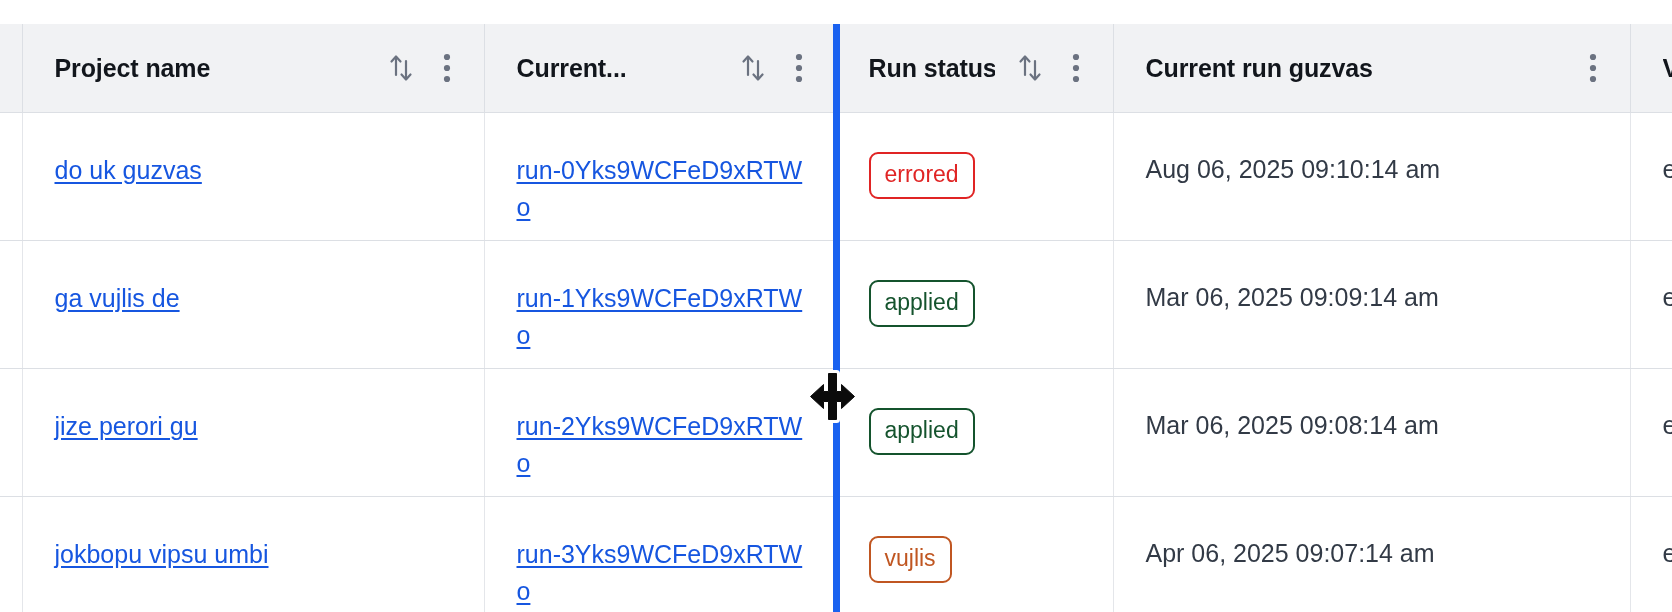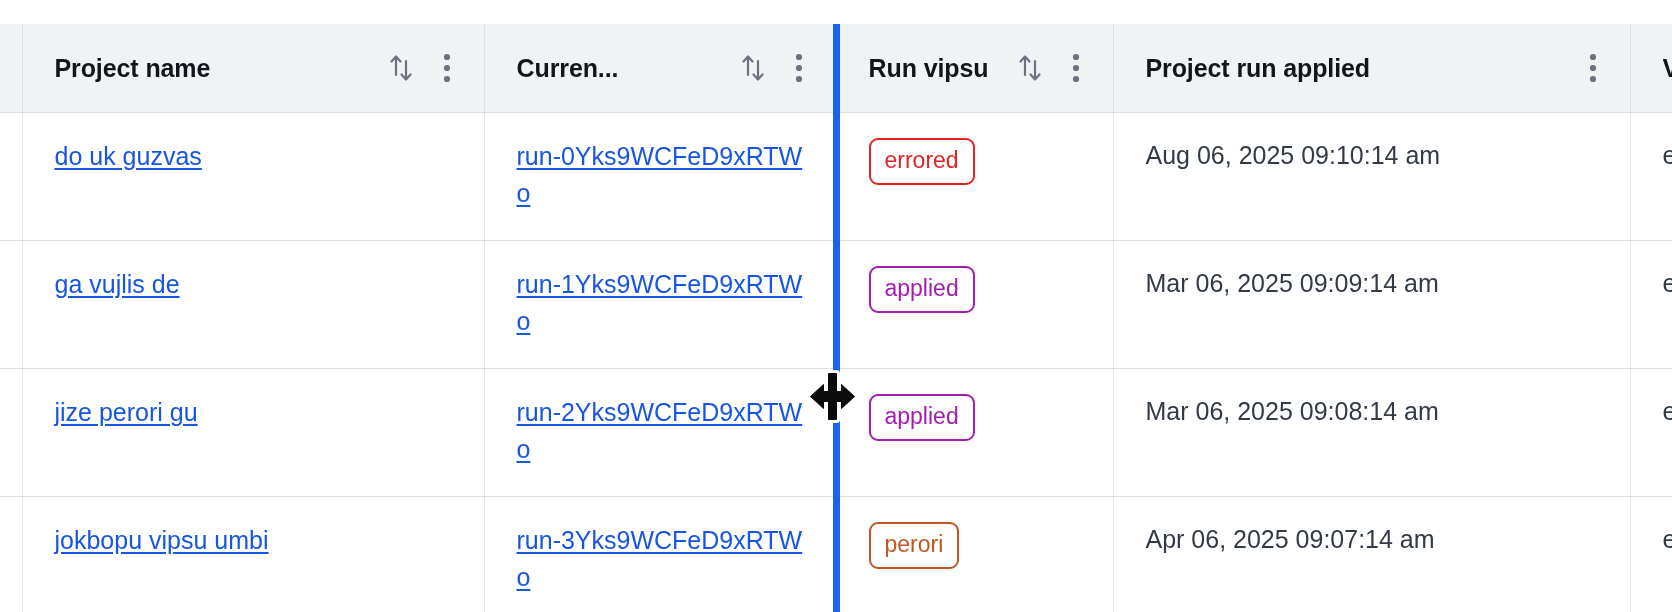--- a/index.html
+++ b/index.html
@@ -89,21 +89,21 @@
   
   tbody td {
     height: 128px;
     padding: 0 22px 0 32px;
     border-right: 1px solid #e4e6ea;
     border-bottom: 1px solid #dcdfe4;
     vertical-align: top;
     background: #ffffff;
   }
   tbody td.select-col { padding: 0; border-right: 1px solid #e4e6ea; }
-  tbody td .cell-pad { padding-top: 25px; }
+  tbody td .cell-pad { padding-top: 12px; margin-top: 27px; }
 
   .link {
     color: #1656e0;
     text-decoration: underline;
     text-underline-offset: 3px;
     font-size: 25px;
     line-height: 37px;
     cursor: pointer;
     word-break: break-all;
   }
@@ -121,21 +121,21 @@
     display: inline-block;
     font-size: 23px;
     line-height: 1;
     padding: 9px 14px 11px;
     border-radius: 9px;
     border: 2px solid currentColor;
     background: #ffffff;
     white-space: nowrap;
   }
   .badge.errored { color: #e02424; text-align: center; }
-  .badge.applied { color: #a21caf; text-align: center; }
+  .badge.applied { color: #14532d; text-align: center; }
   .badge.planned { color: #c05621; }
 
   
   .resize-line {
     position: absolute;
     top: 0;
     left: 833px;
     width: 7px;
     height: 588px;
     background: #1a62f0;
@@ -195,21 +195,21 @@
                 <circle cx="4" cy="4" r="3.1" fill="#6b7280"></circle>
                 <circle cx="4" cy="15" r="3.1" fill="#6b7280"></circle>
                 <circle cx="4" cy="26" r="3.1" fill="#6b7280"></circle>
               </svg>
             </span>
           </div>
         </th>
 
         <th>
           <div class="th-inner">
-            <span class="th-label">Curren...</span>
+            <span class="th-label">Current...</span>
             <span class="th-spacer"></span>
             <span class="icon-btn">
               <svg class="sort-ico" width="28" height="34" viewBox="0 0 28 34" aria-hidden="true">
                 <g stroke="#6b7280" stroke-width="2.2" fill="none" stroke-linecap="round" stroke-linejoin="round">
                   <path d="M9 24 V6"></path>
                   <path d="M4.5 10.5 L9 5.5 L13.5 10.5"></path>
                   <path d="M19 10 V28"></path>
                   <path d="M14.5 23.5 L19 28.5 L23.5 23.5"></path>
                 </g>
               </svg>
@@ -219,21 +219,21 @@
                 <circle cx="4" cy="4" r="3.1" fill="#6b7280"></circle>
                 <circle cx="4" cy="15" r="3.1" fill="#6b7280"></circle>
                 <circle cx="4" cy="26" r="3.1" fill="#6b7280"></circle>
               </svg>
             </span>
           </div>
         </th>
 
         <th>
           <div class="th-inner">
-            <span class="th-label">Run vipsu</span>
+            <span class="th-label">Run status</span>
             <span class="th-spacer"></span>
             <span class="icon-btn">
               <svg class="sort-ico" width="28" height="34" viewBox="0 0 28 34" aria-hidden="true">
                 <g stroke="#6b7280" stroke-width="2.2" fill="none" stroke-linecap="round" stroke-linejoin="round">
                   <path d="M9 24 V6"></path>
                   <path d="M4.5 10.5 L9 5.5 L13.5 10.5"></path>
                   <path d="M19 10 V28"></path>
                   <path d="M14.5 23.5 L19 28.5 L23.5 23.5"></path>
                 </g>
               </svg>
@@ -243,21 +243,21 @@
                 <circle cx="4" cy="4" r="3.1" fill="#6b7280"></circle>
                 <circle cx="4" cy="15" r="3.1" fill="#6b7280"></circle>
                 <circle cx="4" cy="26" r="3.1" fill="#6b7280"></circle>
               </svg>
             </span>
           </div>
         </th>
 
         <th>
           <div class="th-inner">
-            <span class="th-label">Project run applied</span>
+            <span class="th-label">Current run guzvas</span>
             <span class="th-spacer"></span>
             <span class="icon-btn kebab">
               <svg class="kebab-ico" width="8" height="30" viewBox="0 0 8 30" aria-hidden="true">
                 <circle cx="4" cy="4" r="3.1" fill="#6b7280"></circle>
                 <circle cx="4" cy="15" r="3.1" fill="#6b7280"></circle>
                 <circle cx="4" cy="26" r="3.1" fill="#6b7280"></circle>
               </svg>
             </span>
           </div>
         </th>
@@ -367,21 +367,21 @@
             <span class="link">jokbopu vipsu umbi</span>
           </div>
         </td>
         <td>
           <div class="cell-pad">
             <span class="link run-id">run-3Yks9WCFeD9xRTWo</span>
           </div>
         </td>
         <td>
           <div class="cell-pad">
-            <span class="badge planned">perori</span>
+            <span class="badge planned">vujlis</span>
           </div>
         </td>
         <td>
           <div class="cell-pad">
             <span class="plain-text">Apr 06, 2025 09:07:14 am</span>
           </div>
         </td>
         <td>
           <div class="cell-pad">
             <span class="plain-text">e</span>

